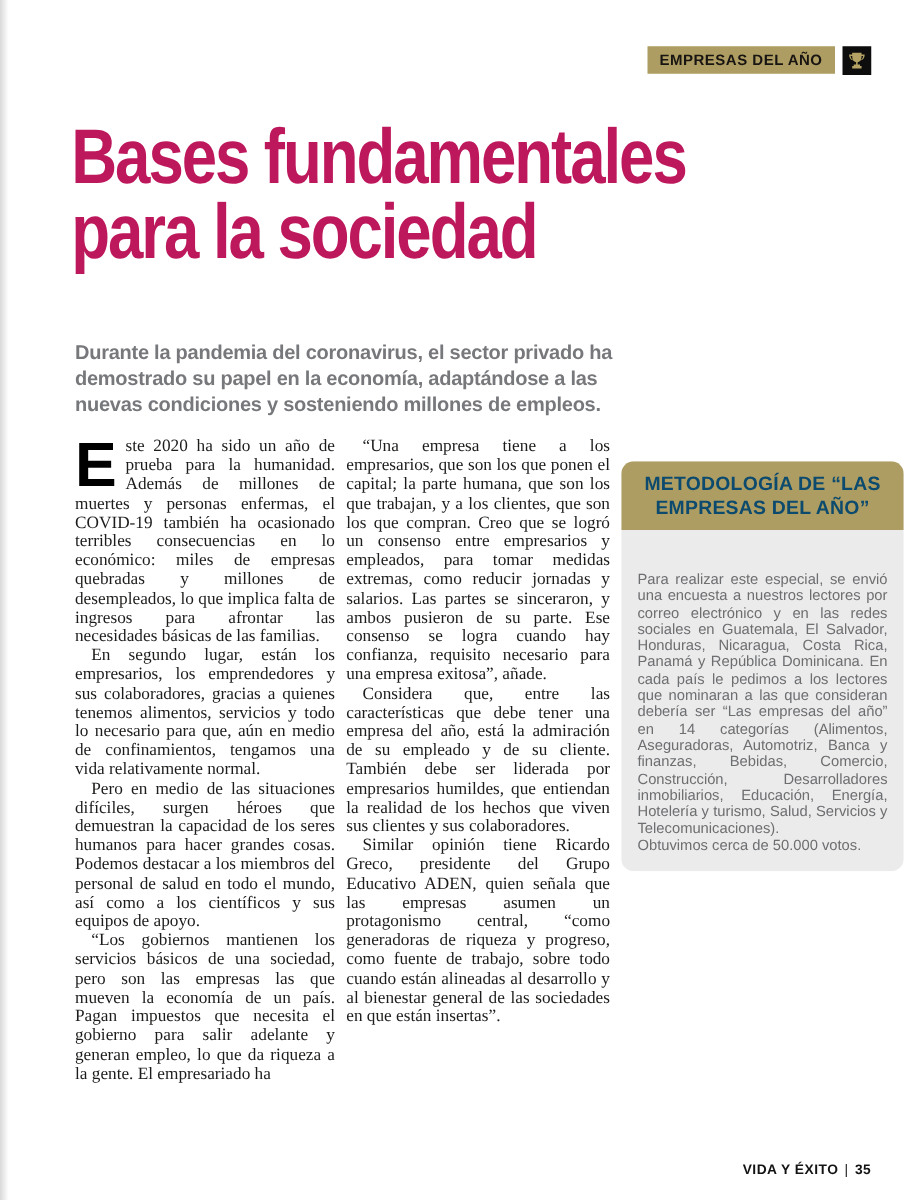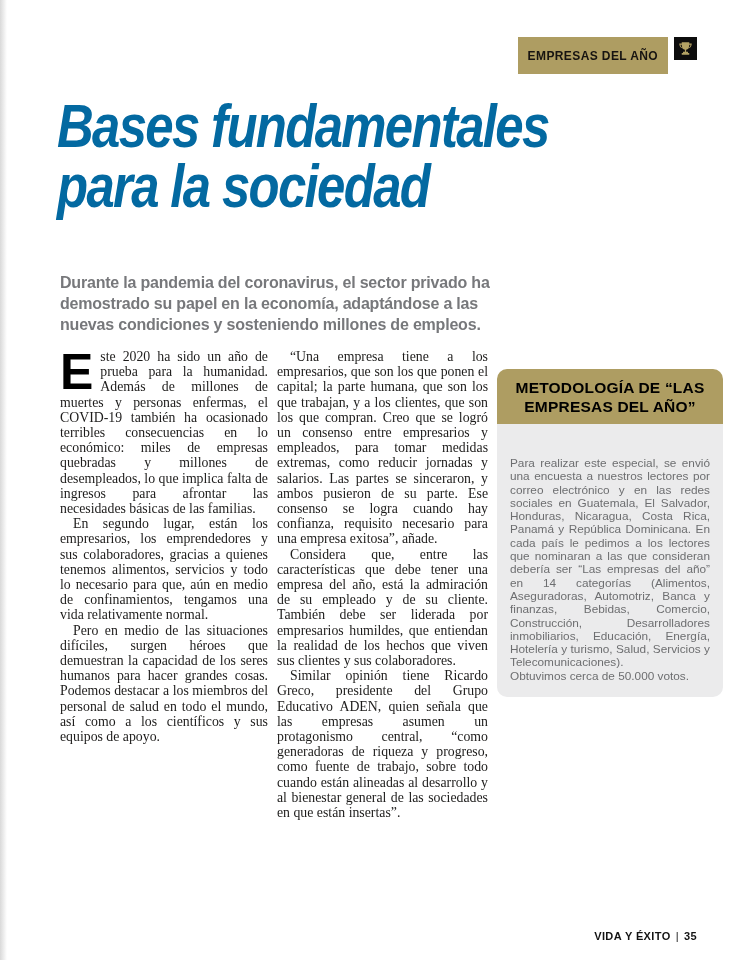--- a/index.html
+++ b/index.html
@@ -5,28 +5,28 @@
   html,body{margin:0;padding:0;}
   body{
     width:733px;height:960px;position:relative;background:#ffffff;
     font-family:"Liberation Sans",sans-serif;overflow:hidden;
   }
   .page-left-edge{
     position:absolute;left:0;top:0;width:7px;height:100%;
     background:linear-gradient(to right,#d9d9d9,#ffffff);
   }
   
-  .badge-row{position:absolute;top:37px;right:36px;display:flex;gap:6px;height:37px;}
+  .badge-row{position:absolute;top:37px;right:36px;display:flex;gap:6px;height:22px;}
   .badge{
     background:#ae9d62;color:#171411;font-weight:bold;font-size:12px;
     letter-spacing:0.4px;padding:0 10px;display:flex;align-items:center;white-space:nowrap;
   }
   .trophy-box{width:23px;height:23px;background:#0d0d0d;display:flex;align-items:center;justify-content:center;}
   
-  .title{position:absolute;left:57px;top:96px;color:#0369a1;font-weight:bold;font-style:italic;}
+  .title{position:absolute;left:57px;top:96px;color:#be185d;font-weight:bold;}
   .title-line{
     font-size:62px;line-height:60px;letter-spacing:-2px;white-space:nowrap;
     transform:scaleX(0.82);transform-origin:left center;
   }
   
   .standfirst{
     position:absolute;left:60px;top:272px;width:452px;
     font-size:16px;font-weight:bold;color:#77787b;line-height:21px;letter-spacing:-0.2px;
   }
   
@@ -39,21 +39,21 @@
   .col-2{left:277px;width:211px;}
   .col p{margin:0;text-indent:13px;}
   .col p.first{text-indent:0;}
   .dropcap{
     float:left;font-family:"Liberation Sans",sans-serif;font-weight:bold;
     font-size:50px;line-height:42px;padding:2px 7px 0 0;color:#000;
   }
   
   .sidebar{position:absolute;left:497px;top:369px;width:226px;border-radius:10px;overflow:hidden;}
   .sidebar-header{
-    background:#ae9d62;color:#000000;font-weight:bold;font-size:15.5px;
+    background:#ae9d62;color:#0c4a6e;font-weight:bold;font-size:15.5px;
     text-align:center;line-height:19px;padding:9px 12px 8px;letter-spacing:0.2px;
   }
   .sidebar-body{
     background:#ebebec;color:#6d6e70;font-size:11.8px;line-height:13.3px;
     padding:12px 13px 14px;
   }
   .sidebar-body p{margin:0;}
   .sidebar-body .methodology{text-align:justify;margin-top:21px;}
   
   .footer{
@@ -80,20 +80,21 @@
   <div class="title-line">Bases fundamentales</div>
   <div class="title-line">para la sociedad</div>
 </div>
 
 <div class="standfirst">Durante la pandemia del coronavirus, el sector privado ha demostrado su papel en la economía, adaptándose a las nuevas condiciones y sosteniendo millones de empleos.</div>
 
 <div class="col col-1">
   <p class="first"><span class="dropcap">E</span><span>ste 2020 ha sido un año de prueba para la humanidad. Además de millones de muertes y personas enfermas, el COVID-19 también ha ocasionado terribles consecuencias en lo económico: miles de empresas quebradas y millones de desempleados, lo que implica falta de ingresos para afrontar las necesidades básicas de las familias.</span></p>
   <p>En segundo lugar, están los empresarios, los emprendedores y sus colaboradores, gracias a quienes tenemos alimentos, servicios y todo lo necesario para que, aún en medio de confinamientos, tengamos una vida relativamente normal.</p>
   <p>Pero en medio de las situaciones difíciles, surgen héroes que demuestran la capacidad de los seres humanos para hacer grandes cosas. Podemos destacar a los miembros del personal de salud en todo el mundo, así como a los científicos y sus equipos de apoyo.</p>
+  <p>“Los gobiernos mantienen los servicios básicos de una sociedad, pero son las empresas las que mueven la economía de un país. Pagan impuestos que necesita el gobierno para salir adelante y generan empleo, lo que da riqueza a la gente. El empresariado ha</p>
 </div>
 
 <div class="col col-2">
   <p>“Una empresa tiene a los empresarios, que son los que ponen el capital; la parte humana, que son los que trabajan, y a los clientes, que son los que compran. Creo que se logró un consenso entre empresarios y empleados, para tomar medidas extremas, como reducir jornadas y salarios. Las partes se sinceraron, y ambos pusieron de su parte. Ese consenso se logra cuando hay confianza, requisito necesario para una empresa exitosa”, añade.</p>
   <p>Considera que, entre las características que debe tener una empresa del año, está la admiración de su empleado y de su cliente. También debe ser liderada por empresarios humildes, que entiendan la realidad de los hechos que viven sus clientes y sus colaboradores.</p>
   <p>Similar opinión tiene Ricardo Greco, presidente del Grupo Educativo ADEN, quien señala que las empresas asumen un protagonismo central, “como generadoras de riqueza y progreso, como fuente de trabajo, sobre todo cuando están alineadas al desarrollo y al bienestar general de las sociedades en que están insertas”.</p>
 </div>
 
 <div class="sidebar">
   <div class="sidebar-header">METODOLOGÍA DE “LAS EMPRESAS DEL AÑO”</div>

